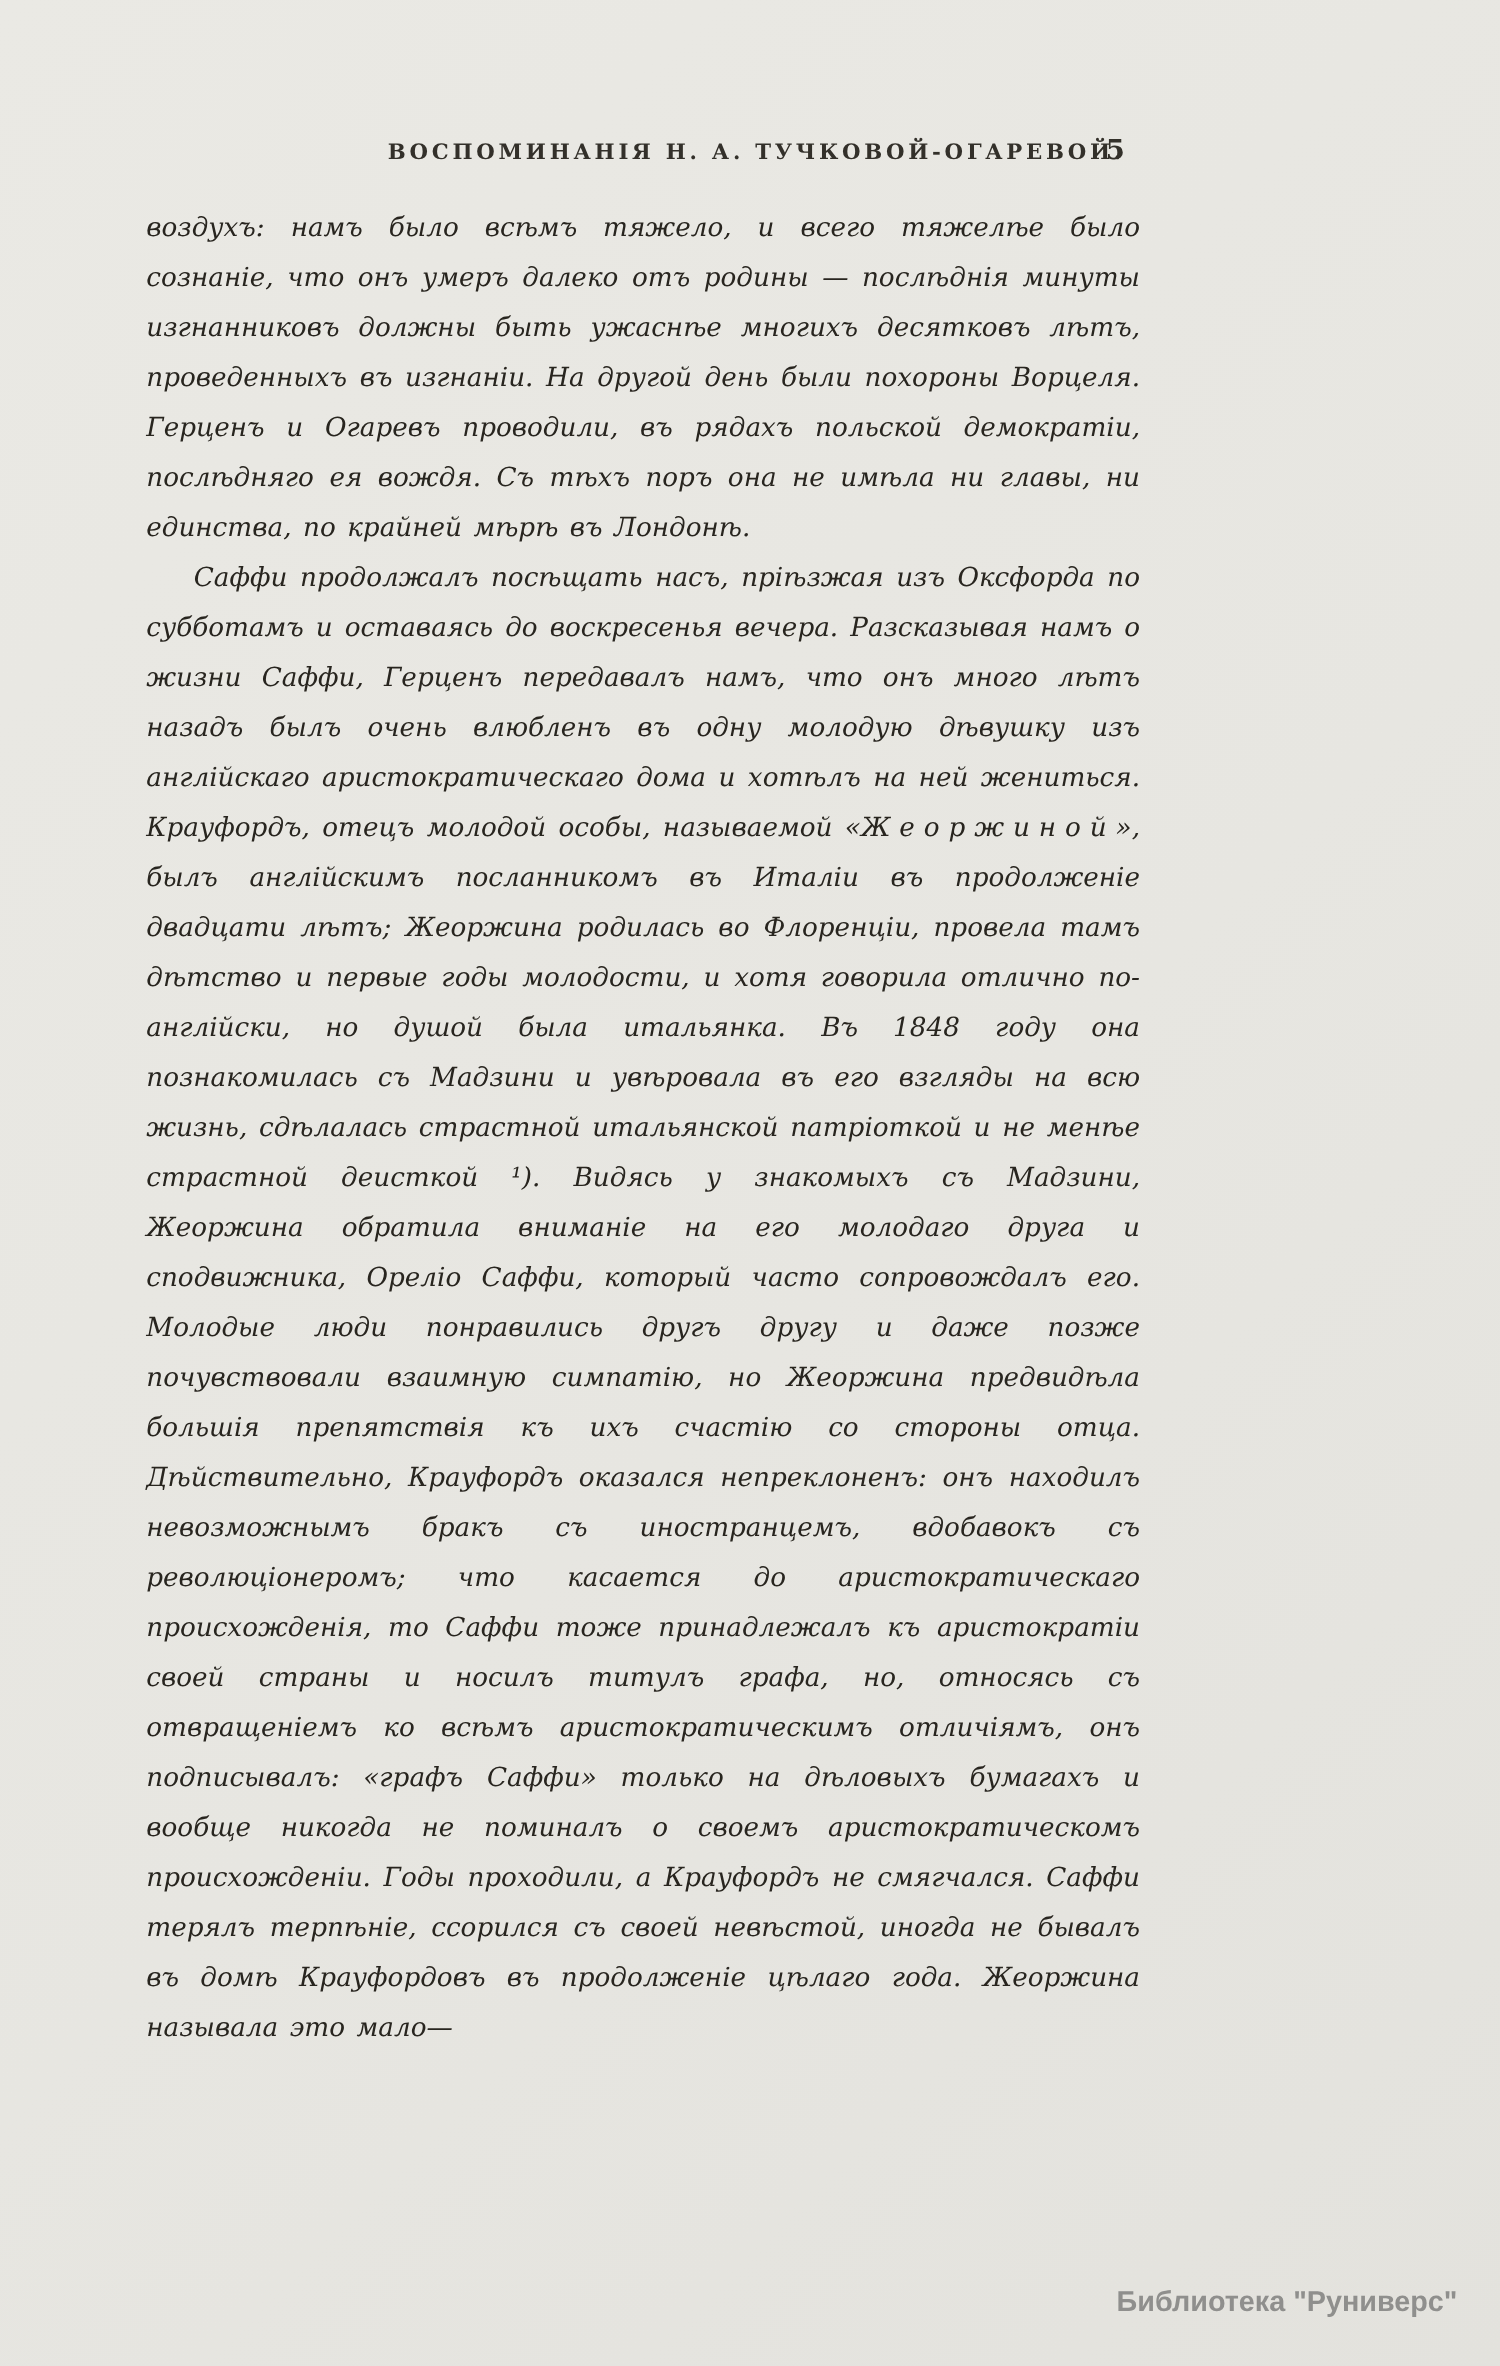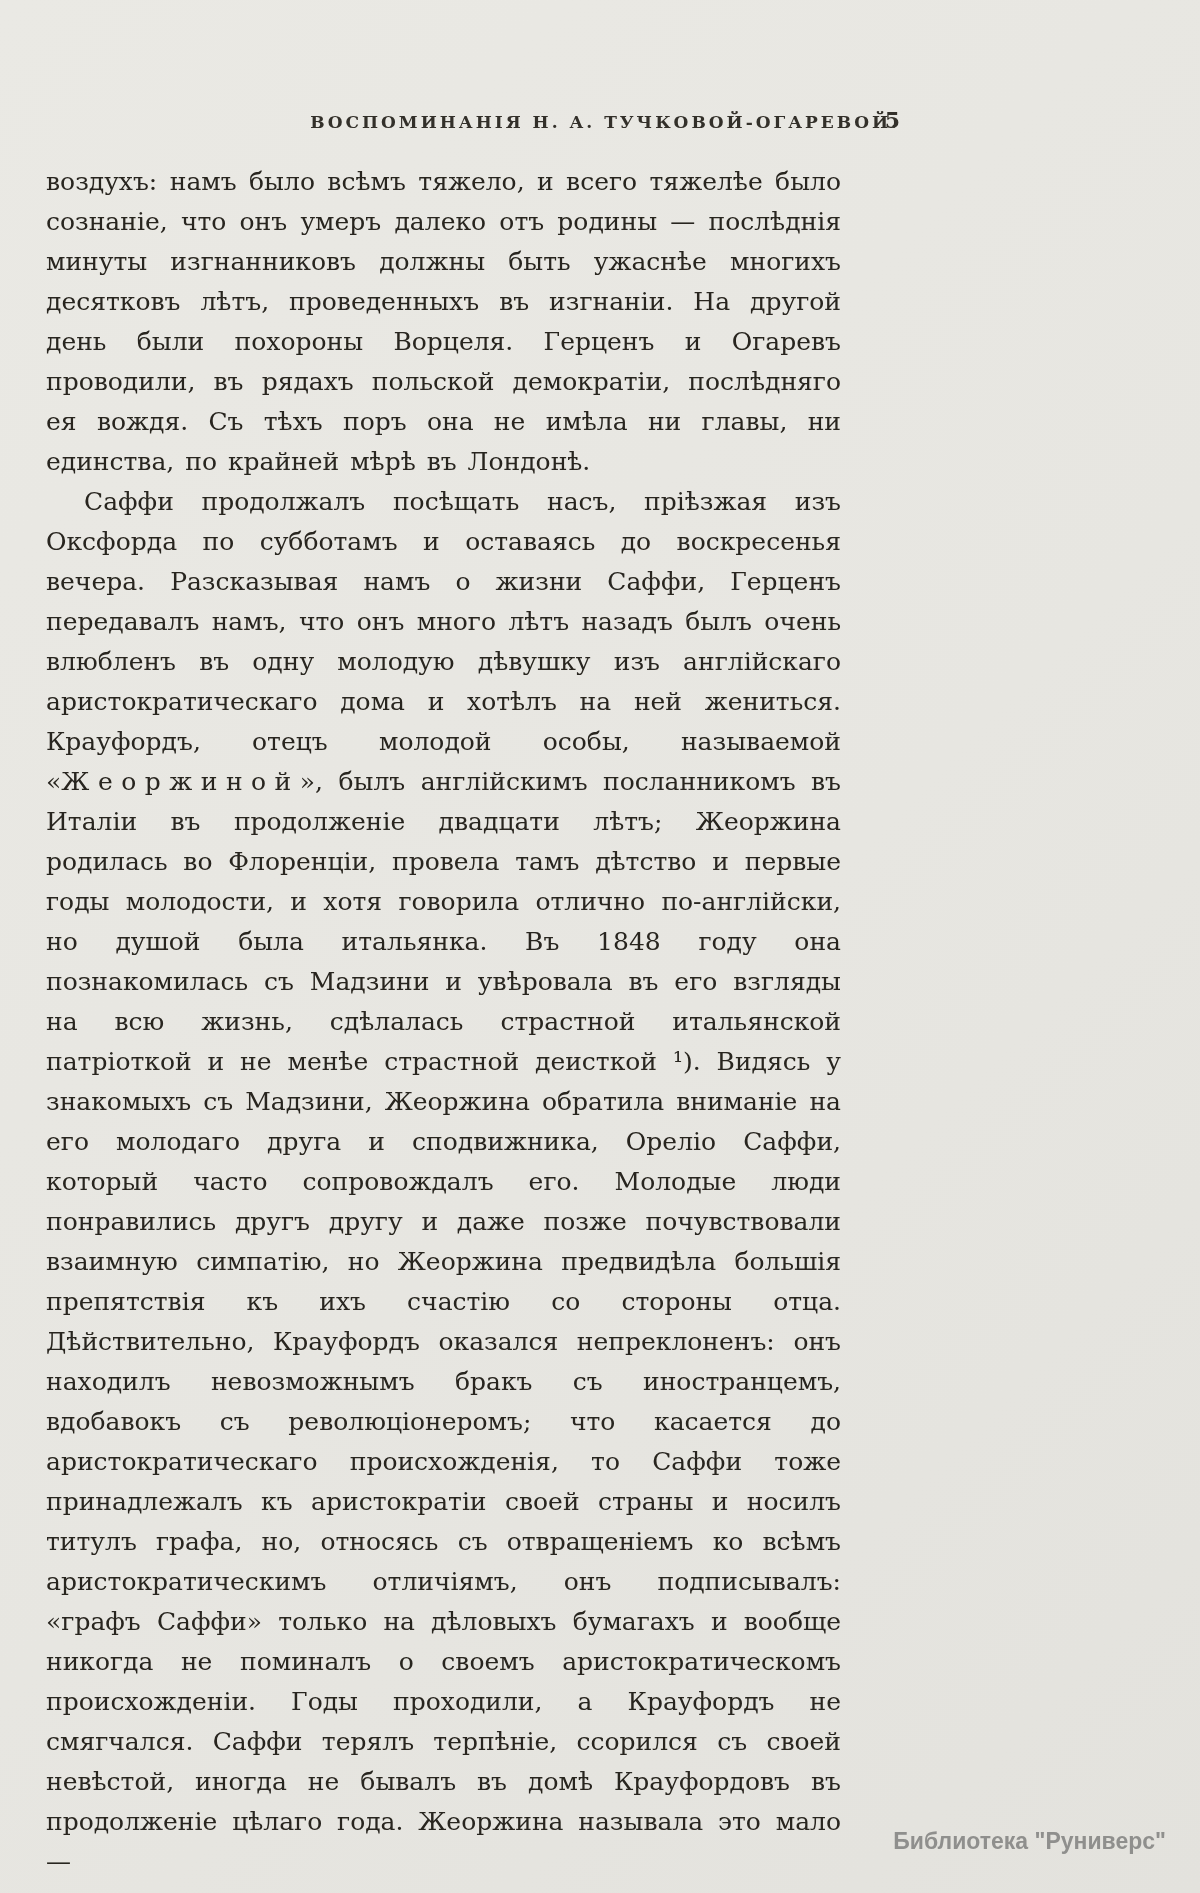--- a/index.html
+++ b/index.html
@@ -24,26 +24,27 @@
     letter-spacing:3px;
     color:#33302a;
     white-space:nowrap;
   }
   .page-number {
     position:absolute; right:0; top:-5px;
     font-size:22px; letter-spacing:0;
     font-weight:bold;
   }
   .text-block {
-    margin:30px 0 0 46px;
+    margin:30px 0 0 117px;
     width:795px;
     text-align:justify;
-    font-size:25px;
+    font-size:21px;
     line-height:40px;
     word-spacing:0.12em;
+    font-style:italic;
   }
   .para { margin:0; }
   .para.indent { text-indent:38px; }
   .letterspaced { letter-spacing:0.34em; }
   .watermark {
     position:absolute;
     right:34px; bottom:38px;
     font-family:"Liberation Sans", sans-serif;
     font-weight:bold;
     font-size:23px;

